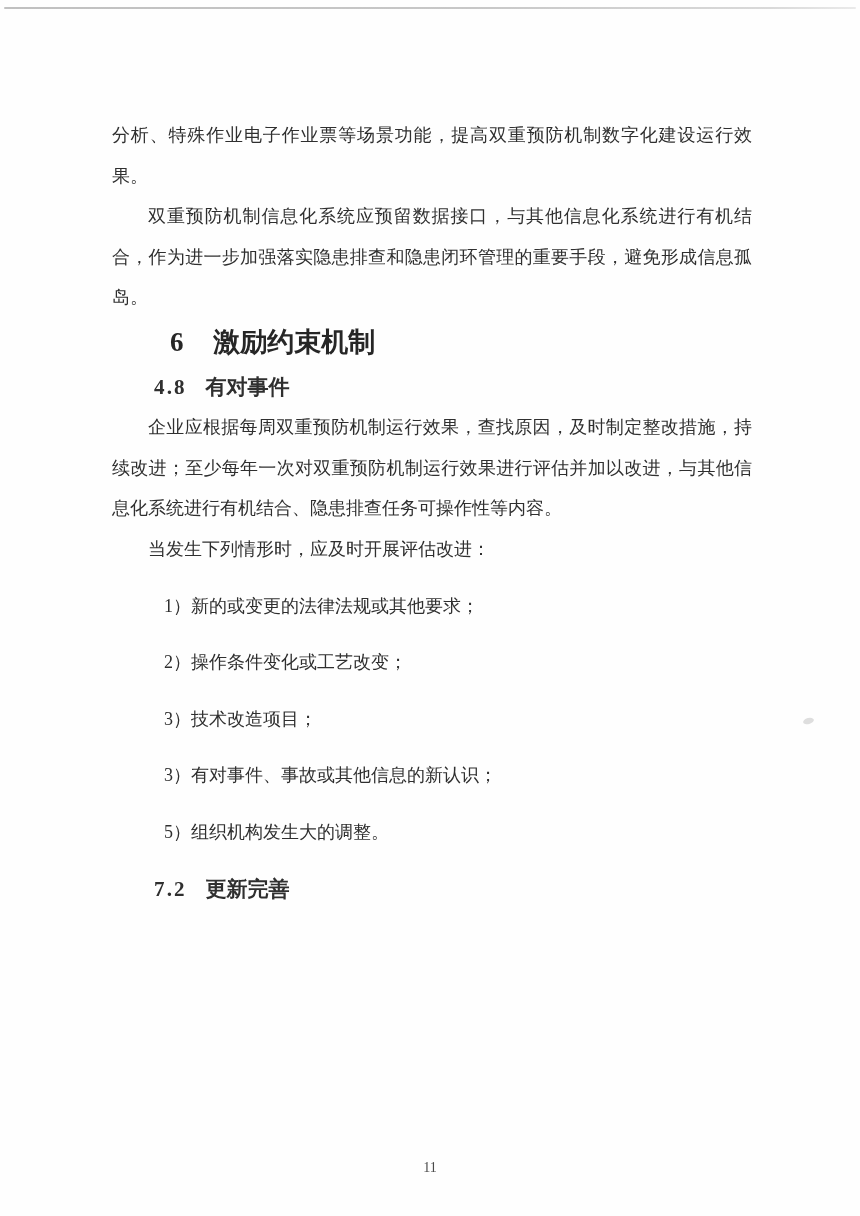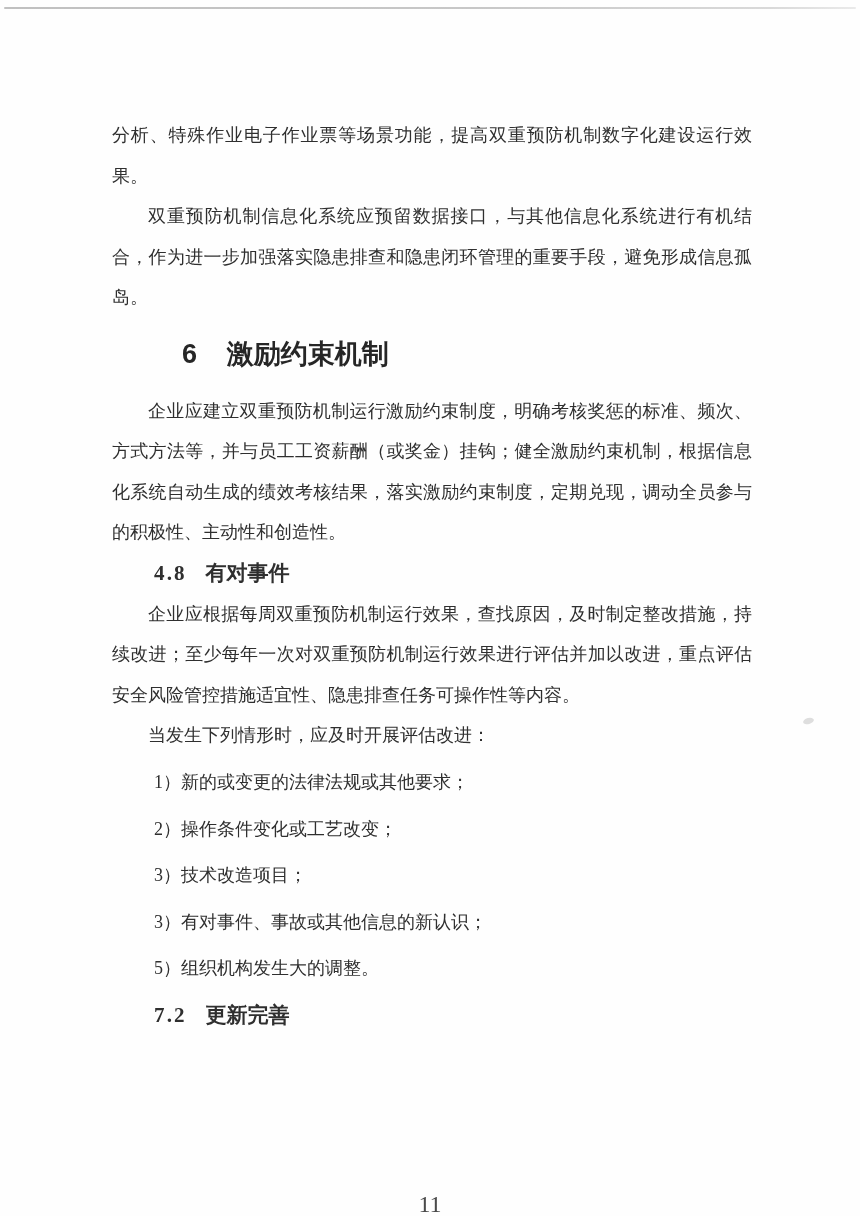--- a/index.html
+++ b/index.html
@@ -48,74 +48,73 @@
   .para {
     margin: 0;
     text-align: justify;
     text-justify: inter-ideograph;
     text-indent: 2em;
   }
   .para.no-indent {
     text-indent: 0;
   }
   .h1 {
-    margin: 16px;
+    margin: 4px;
     padding-left: 2em;
-    font-family: Liberation Sans, sans-serif;
+    font-family: Liberation Serif, serif;
     font-weight: 700;
     color: #262626;
   }
   .h1 .num {
     margin-right: 1.1em;
     font-weight: 700;
   }
   .h2 {
     margin: 0;
     padding-left: 2em;
   }
   .h2 .num {
     margin-right: 0.9em;
     letter-spacing: 2px;
   }
   .li {
-    margin: 6px;
+    margin: 16px;
     padding-left: 2em;
   }
   .page-number {
     position: absolute;
-    top: 1192px;
+    top: 1156px;
     left: 0;
     width: 100%;
     text-align: center;
-    font-size: 24px;
+    font-size: 14px;
     line-height: 24px;
     color: #4a4a4a;
     font-family: "Liberation Serif", "DejaVu Serif", serif;
   }
 </style>
 </head>
 <body>
 
 <div class="scan-line-top"></div>
 <div class="scan-smudge"></div>
 
 <div class="page-content">
 
   <p class="para no-indent">分析、特殊作业电子作业票等场景功能，提高双重预防机制数字化建设运行效果。</p>
 
   <p class="para">双重预防机制信息化系统应预留数据接口，与其他信息化系统进行有机结合，作为进一步加强落实隐患排查和隐患闭环管理的重要手段，避免形成信息孤岛。</p>
 
   <h2 class="h1"><span class="num">6</span><span>激励约束机制</span></h2>
 
-  <p class="para">企业应建立双重预防机制运行激励约束制度，明确考核奖惩的标准、频次、方式方法等，并与员工工资薪酬（或奖金）挂钩；健全激励约束机制，根据信息化系统自动生成的绩效考核结果，落实激励约束制度，定期兑现，调动全员参与的积极性、主动性和创造性。</p>
 
 
   <h3 class="h2"><span class="num">4.8</span><span>有对事件</span></h3>
 
-  <p class="para">企业应根据每周双重预防机制运行效果，查找原因，及时制定整改措施，持续改进；至少每年一次对双重预防机制运行效果进行评估并加以改进，重点评估安全风险管控措施适宜性、隐患排查任务可操作性等内容。</p>
+  <p class="para">企业应根据每周双重预防机制运行效果，查找原因，及时制定整改措施，持续改进；至少每年一次对双重预防机制运行效果进行评估并加以改进，与其他信息化系统进行有机结合、隐患排查任务可操作性等内容。</p>
 
   <p class="para">当发生下列情形时，应及时开展评估改进：</p>
 
   <div>
     <p class="li">1）新的或变更的法律法规或其他要求；</p>
     <p class="li">2）操作条件变化或工艺改变；</p>
     <p class="li">3）技术改造项目；</p>
     <p class="li">3）有对事件、事故或其他信息的新认识；</p>
     <p class="li">5）组织机构发生大的调整。</p>
   </div>

